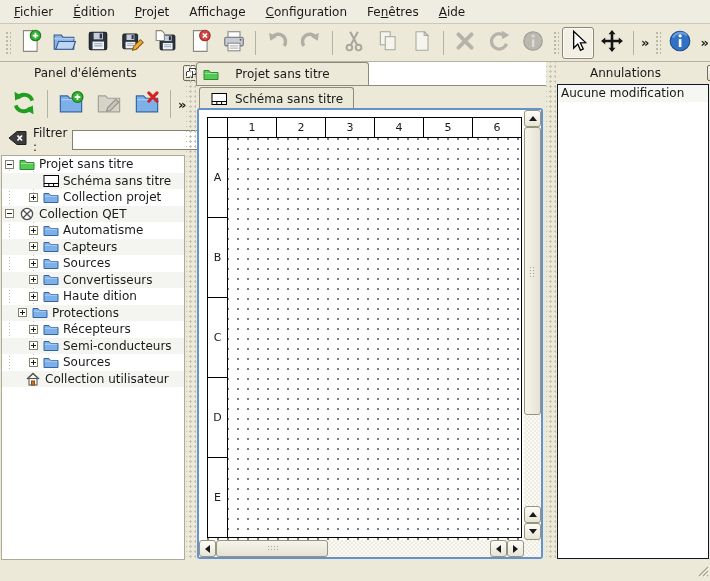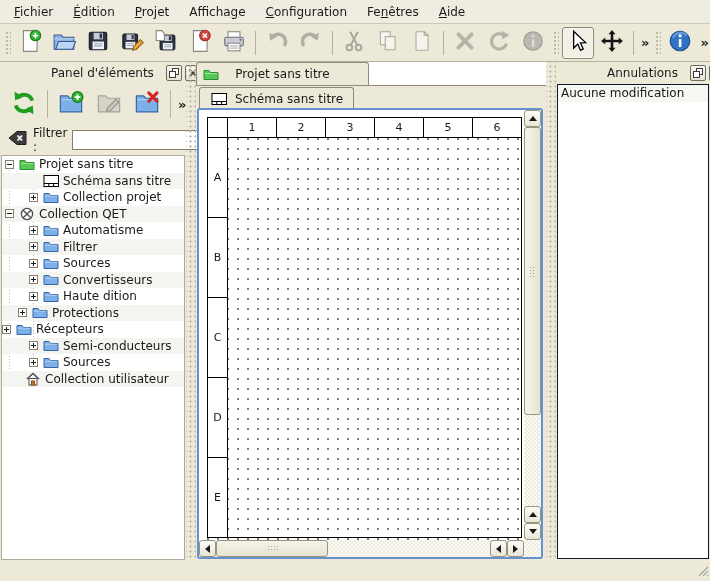--- a/index.html
+++ b/index.html
@@ -23,21 +23,21 @@
                  box-shadow:inset 0 0 0 1px #fbfaf4;}
   .tbtn.disabled{opacity:.95;}
   .chevron{font-weight:bold;font-size:13px;padding:0 3px;flex:none;}
   
   .main{position:absolute;left:0;top:62px;width:710px;height:498px;}
   .vsplitter{position:absolute;top:0;height:498px;width:10px;cursor:col-resize;
              background-image:radial-gradient(circle,#c6c3b2 1px,transparent 1.3px);
              background-size:5px 5px;background-position:2px 2px;}
   
   .dock{position:absolute;top:0;height:498px;display:flex;flex-direction:column;}
-  .dock-title{height:21px;display:flex;align-items:center;padding:0 16px;gap:3px;flex:none;margin-left:26px;}
+  .dock-title{height:21px;display:flex;align-items:center;padding:0 8px;gap:20px;flex:none;}
   .dock-title .tex{flex:1;height:9px;
       background-image:radial-gradient(circle,#c9c6b5 1px,transparent 1.2px);
       background-size:4px 4px;}
   .dock-title .dlabel{padding:0 6px;white-space:nowrap;}
   .dock-btn{width:14px;height:14px;flex:none;border:1px solid #6f6c5e;border-radius:2px;
             background:linear-gradient(#f7f5ec,#e7e4d5);display:flex;align-items:center;justify-content:center;}
   .panel-toolbar{height:42px;display:flex;align-items:center;padding:0 5px;flex:none;}
   .pbtn{width:32px;height:32px;display:flex;align-items:center;justify-content:center;
         border:1px solid transparent;border-radius:3px;flex:none;margin:0 2px;}
   .psep{width:1px;height:28px;background:#b5b2a1;margin:0 4px;flex:none;}
@@ -398,21 +398,21 @@
           <div class="tree-row" style="padding-left: 27px;">
             <span class="exp-slot">
               <span class="expander plus"></span>
             </span>
             <span class="t-icon">
               <svg viewBox="0 0 16 13" width="16" height="13">
                 <path d="M1 2.5 h5 l1.5 2 H15 V11.5 H1 Z" fill="#7db0e8" stroke="#3465a4"></path>
                 <path d="M1.8 5.2 H14.2" stroke="#b4d2f2"></path>
               </svg>
             </span>
-            <span class="t-label">Filtrer</span>
+            <span class="t-label">Capteurs</span>
           </div>
           <div class="tree-row" style="padding-left: 27px;">
             <span class="exp-slot">
               <span class="expander plus"></span>
             </span>
             <span class="t-icon">
               <svg viewBox="0 0 16 13" width="16" height="13">
                 <path d="M1 2.5 h5 l1.5 2 H15 V11.5 H1 Z" fill="#7db0e8" stroke="#3465a4"></path>
                 <path d="M1.8 5.2 H14.2" stroke="#b4d2f2"></path>
               </svg>
@@ -448,21 +448,21 @@
               <span class="expander plus"></span>
             </span>
             <span class="t-icon">
               <svg viewBox="0 0 16 13" width="16" height="13">
                 <path d="M1 2.5 h5 l1.5 2 H15 V11.5 H1 Z" fill="#7db0e8" stroke="#3465a4"></path>
                 <path d="M1.8 5.2 H14.2" stroke="#b4d2f2"></path>
               </svg>
             </span>
             <span class="t-label">Protections</span>
           </div>
-          <div class="tree-row" style="">
+          <div class="tree-row" style="padding-left: 27px;">
             <span class="exp-slot">
               <span class="expander plus"></span>
             </span>
             <span class="t-icon">
               <svg viewBox="0 0 16 13" width="16" height="13">
                 <path d="M1 2.5 h5 l1.5 2 H15 V11.5 H1 Z" fill="#7db0e8" stroke="#3465a4"></path>
                 <path d="M1.8 5.2 H14.2" stroke="#b4d2f2"></path>
               </svg>
             </span>
             <span class="t-label">Récepteurs</span>

